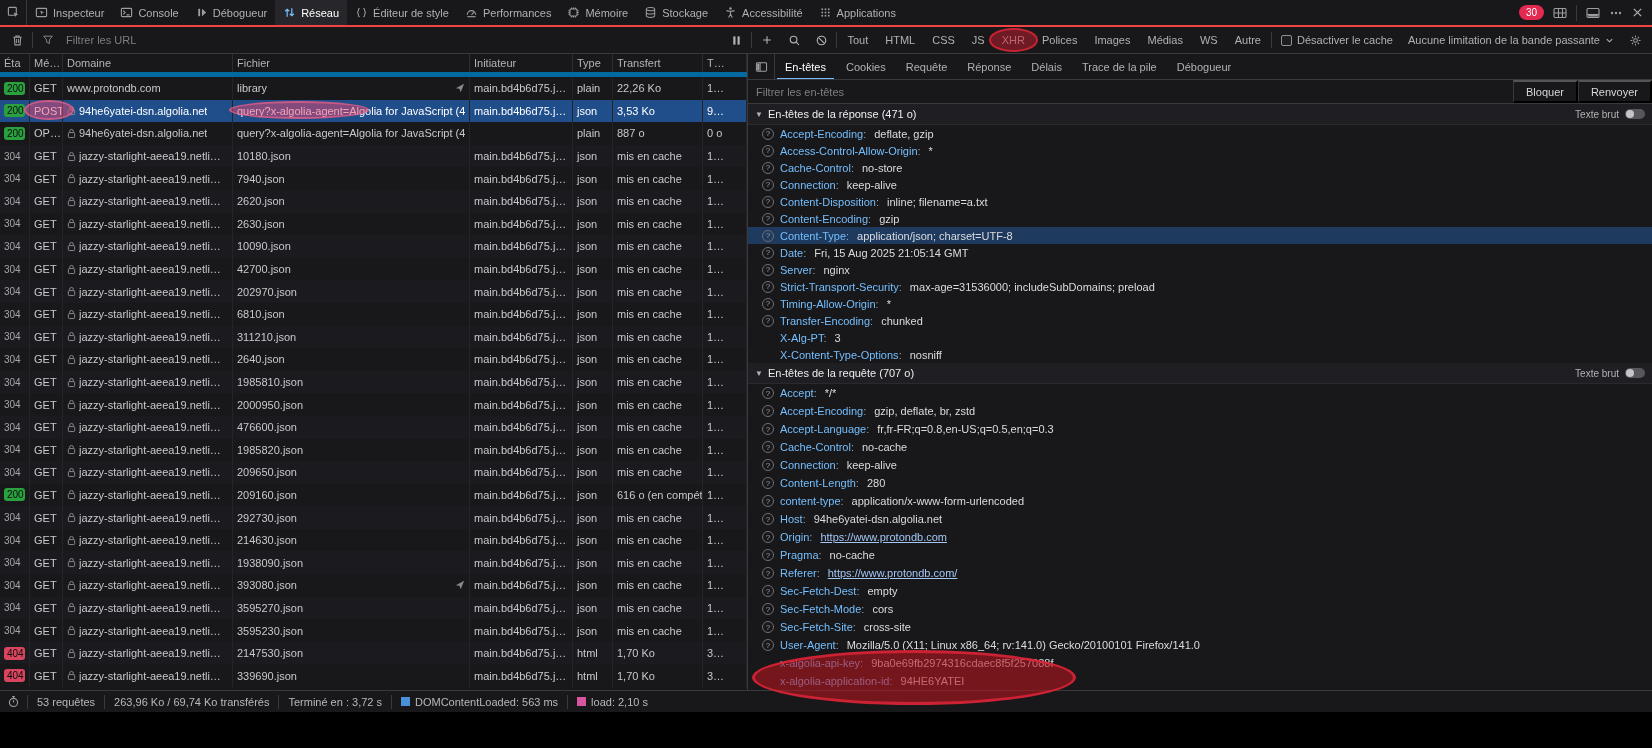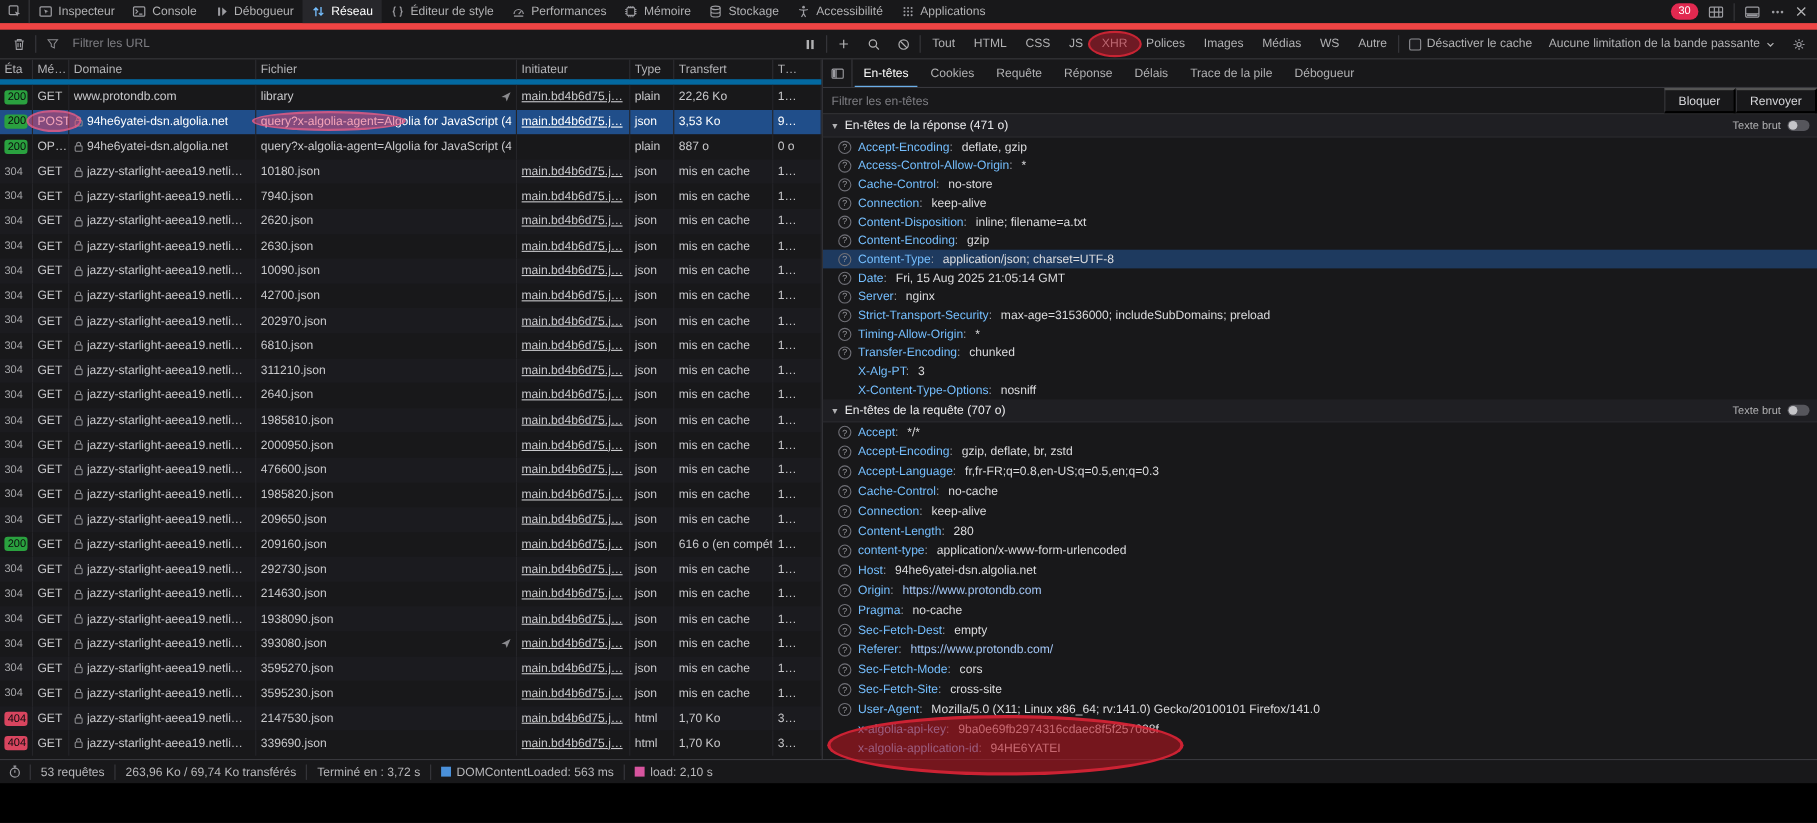--- a/index.html
+++ b/index.html
@@ -3,21 +3,21 @@
 <meta charset="utf-8">
 <style>
   *{box-sizing:border-box;margin:0;padding:0}
   body{width:1652px;height:748px;background:#000;overflow:hidden}
   .devtools{position:relative;width:1652px;height:748px;background:#18181a;color:#d7d7db;
     font:11px "Liberation Sans",sans-serif;overflow:hidden}
   svg{display:block}
   .vsep{width:1px;height:16px;background:#38383d;flex:0 0 1px}
 
   
-  .tabbar{height:27px;display:flex;align-items:stretch;border-bottom:6px solid #ef4444;background:#18181a}
+  .tabbar{height:27px;display:flex;align-items:stretch;border-bottom:2px solid #ef4444;background:#18181a}
   .pickbtn{width:27px;display:flex;align-items:center;justify-content:center;border-right:1px solid #38383d}
   .tabs{display:flex}
   .tab{display:flex;align-items:center;gap:5px;padding:0 8px;color:#b1b1b3;white-space:nowrap;cursor:default}
   .tab.sel{background:#27272b;color:#fff}
   .tabbar-right{margin-left:auto;display:flex;align-items:center;gap:9px;padding-right:9px}
   .errbadge{background:#e22950;color:#fff;font-size:10px;font-weight:normal;border-radius:9px;padding:2px 7px;line-height:11px}
 
   
   .nettoolbar{height:27px;display:flex;align-items:center;border-bottom:1px solid #38383d;padding:0 5px;gap:3px}
   .tbtn{display:flex;align-items:center;justify-content:center;width:24px;height:21px;border-radius:2px;flex:0 0 auto}
@@ -43,21 +43,21 @@
   .rrow:nth-of-type(even){background:#1b1b1f}
   .rrow .c{padding:0 4px;border-right:1px solid #252529;display:flex;align-items:center;gap:3px;overflow:hidden;white-space:nowrap;color:#c9c9cc}
   .rrow.selected{background:#204e8a}
   .rrow.selected .c,.rrow.selected .ilink{color:#fff}
   .pill{display:inline-block;min-width:21px;text-align:center;padding:1px 3px;border-radius:3px;font-size:10px;line-height:11px}
   .pill[data-st="ok"]{background:#2aa13f;color:#0c0c0d}
   .pill[data-st="err"]{background:#d9455f;color:#0c0c0d}
   .pill[data-st="cache"]{background:none;color:#a5a5a8;padding:1px 0;text-align:left}
   .celltext{overflow:hidden;white-space:nowrap}
   .grow{flex:1 1 auto;min-width:0}
-  .ilink.link{text-decoration:underline;color:#c9c9cc}
+  .ilink.link{color:#c9c9cc}
   .pin svg,.lock svg{flex:0 0 auto}
 
   
   .details{flex:1 1 auto;min-width:0;display:flex;flex-direction:column;border-left:1px solid #38383d}
   .dtabs{height:26px;flex:0 0 26px;display:flex;align-items:stretch;border-bottom:1px solid #38383d}
   .dicon{width:27px;display:flex;align-items:center;justify-content:center;border-right:1px solid #38383d}
   .dtab{display:flex;align-items:center;padding:0 10px;color:#b1b1b3;position:relative;white-space:nowrap;cursor:default}
   .dtab.sel{color:#fff}
   .dtab.sel::after{content:"";position:absolute;left:2px;right:2px;bottom:0;height:1px;background:#75bfff}
   .dfilter{height:24px;flex:0 0 24px;display:flex;align-items:center;border-bottom:1px solid #38383d}
@@ -73,21 +73,21 @@
   .hrow{display:flex;align-items:center;padding:0 8px 0 14px;gap:6px;white-space:nowrap;overflow:hidden}
   .resp .hrow{height:17px}
   .req .hrow{height:18px}
   .hrow.hl{background:#1e3a5f}
   .q{flex:0 0 12px;width:12px;height:12px;border:1px solid #6f6f76;border-radius:50%;color:#9d9da2;
     font-size:8px;display:flex;align-items:center;justify-content:center}
   .q::before{content:"?"}
   .hname{color:#75bfff}
   .hname::after{content:":";color:#9d9da2}
   .hval{color:#dcdcde;margin-left:2px}
-  .hval.hlink{color:#a3c6f5}
+  .hval.hlink{text-decoration:underline;color:#a3c6f5}
 
   
   .statusbar{height:22px;display:flex;align-items:center;border-top:1px solid #38383d;color:#b8b8bb;background:#18181a}
   .sicon{padding:0 7px}
   .sitem{display:flex;align-items:center;padding:0 9px;gap:5px;white-space:nowrap}
   .ssep{width:1px;height:14px;background:#38383d}
   .sq{width:9px;height:9px;flex:0 0 9px}
   .sq.dcl{background:#4a90d9}
   .sq.load{background:#d7549e}
   .blackfill{height:36px;background:#000}
@@ -1251,28 +1251,28 @@
             </div>
 
             <div class="hrow">
               <span class="q"></span>
               <span class="hname">Pragma</span>
               <span class="hval">no-cache</span>
             </div>
 
             <div class="hrow">
               <span class="q"></span>
+              <span class="hname">Referer</span>
+              <span class="hval hlink">https://www.protondb.com/</span>
+            </div>
+
+            <div class="hrow">
+              <span class="q"></span>
               <span class="hname">Sec-Fetch-Dest</span>
               <span class="hval">empty</span>
-            </div>
-
-            <div class="hrow">
-              <span class="q"></span>
-              <span class="hname">Referer</span>
-              <span class="hval hlink">https://www.protondb.com/</span>
             </div>
 
             <div class="hrow">
               <span class="q"></span>
               <span class="hname">Sec-Fetch-Mode</span>
               <span class="hval">cors</span>
             </div>
 
             <div class="hrow">
               <span class="q"></span>

